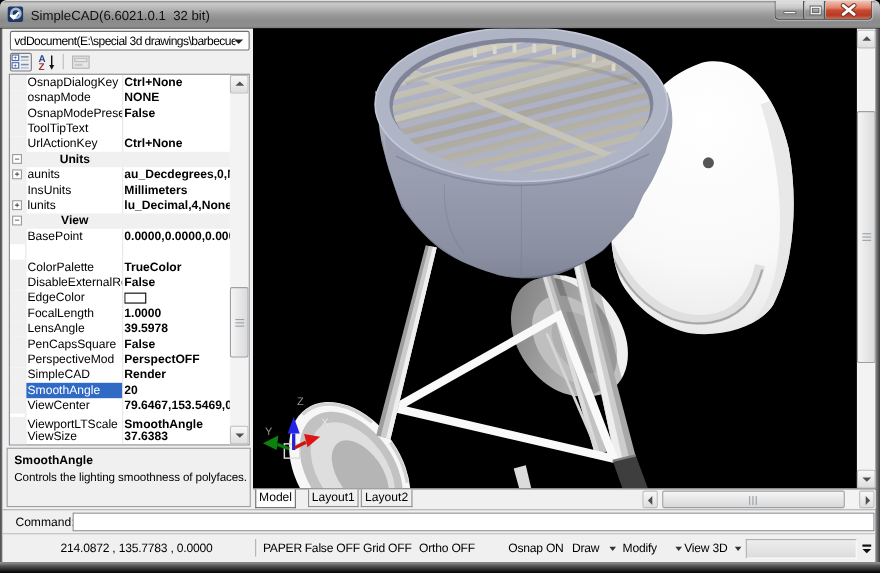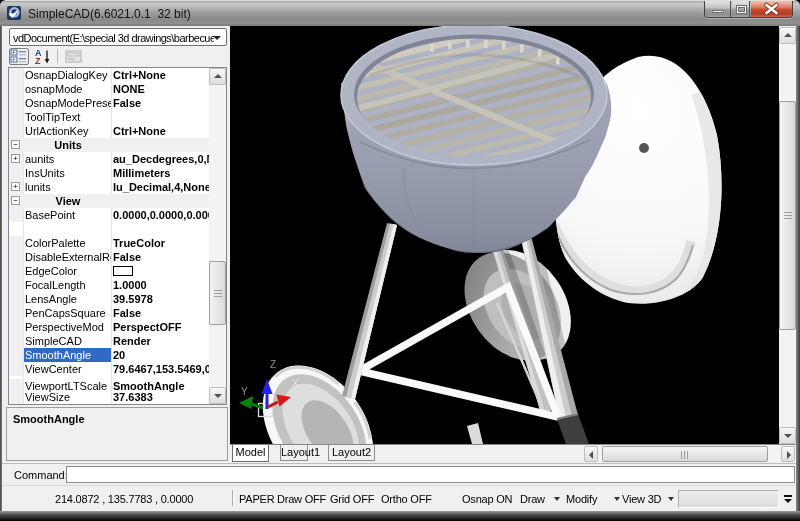--- a/index.html
+++ b/index.html
@@ -90,21 +90,21 @@
 
 
 #viewport { position:absolute; left:230px; top:26px; width:549px; height:418px; background:#000; overflow:hidden; }
 #vsb { position:absolute; left:779px; top:26px; width:17px; height:418px; background:#f3f3f3; }
 
 #tabrow { position:absolute; left:230px; top:444px; width:566px; height:19px; background:#f0f0f0;
   border-top:1px solid #868686; }
 .tab { position:absolute; top:0; height:16px; font-size:11px; text-align:center;
   border:1px solid #8e8e8e; border-top:none; background:#f0f0f0; line-height:14px; color:#000; }
 #tab1 { left:2px; width:37px; background:#fff; height:17px; z-index:2; border-color:#6a6a6a; }
-#tab2 { left:50px; width:28px; }
+#tab2 { left:50px; width:46px; }
 #tab3 { left:98px; width:47px; }
 #hsb { position:absolute; left:354px; top:1px; width:212px; height:16px; background:#f3f3f3; }
 .hbtn { position:absolute; top:0; width:14px; height:16px;
   background:linear-gradient(#f8f8f8,#dedede); border:1px solid #bdbdbd; border-radius:2px; }
 #hthumb { position:absolute; left:18px; top:0; width:166px; height:16px;
   background:linear-gradient(#f6f6f6,#d8d8d8); border:1px solid #9aa0a5; border-radius:2px; }
 .hgrip { position:absolute; top:4px; width:1px; height:8px; background:#9aa0a5; }
 .arrow-l { width:0;height:0;border-top:4px solid transparent;border-bottom:4px solid transparent;
   border-right:4px solid #505050; position:absolute; left:4px; top:4px; }
 .arrow-r { width:0;height:0;border-top:4px solid transparent;border-bottom:4px solid transparent;
@@ -320,20 +320,21 @@
           </div>
         <div class="sthumb" style="top:193px; height:64px;">
           <div class="grip" style="top:28px"></div>
             <div class="grip" style="top:31px"></div>
             <div class="grip" style="top:34px"></div>
         </div>
       </div>
     </div>
     <div id="pdesc">
       <b>SmoothAngle</b>
+      <span>Controls the lighting smoothness of polyfaces.</span>
     </div>
   </div>
   <div id="viewport">
   <svg width="549" height="418" viewBox="230 26 549 418">
     <defs>
       <linearGradient id="gBowl" x1="0" y1="60" x2="0" y2="260" gradientUnits="userSpaceOnUse">
         <stop offset="0" stop-color="#a3a8b8"></stop>
             <stop offset="0.5" stop-color="#999eb0"></stop>
         <stop offset="0.85" stop-color="#8a90a2"></stop>
             <stop offset="1" stop-color="#7c8294"></stop>
@@ -542,21 +543,21 @@
 
   <div id="cmdrow">
     <div class="lbl">Command:</div>
     <div class="field"></div>
   </div>
 
   <div id="statusbar">
     <div class="it" style="left:53px">214.0872 , 135.7783 , 0.0000</div>
     <div class="ssep" style="left:230px"></div>
     <div class="it" style="left:237px">PAPER</div>
-    <div class="it" style="left:275px">Draw OFF</div>
+    <div class="it" style="left:275px">False OFF</div>
     <div class="it" style="left:328px">Grid OFF</div>
     <div class="it" style="left:379px">Ortho OFF</div>
     <div class="it" style="left:460px">Osnap ON</div>
     <div class="it" style="left:518px">Draw</div>
       <div class="ddarr" style="left:552px"></div>
     <div class="it" style="left:564px">Modify</div>
       <div class="ddarr" style="left:612px"></div>
     <div class="it" style="left:620px">View 3D</div>
       <div class="ddarr" style="left:666px"></div>
     <div id="sprog"></div>

